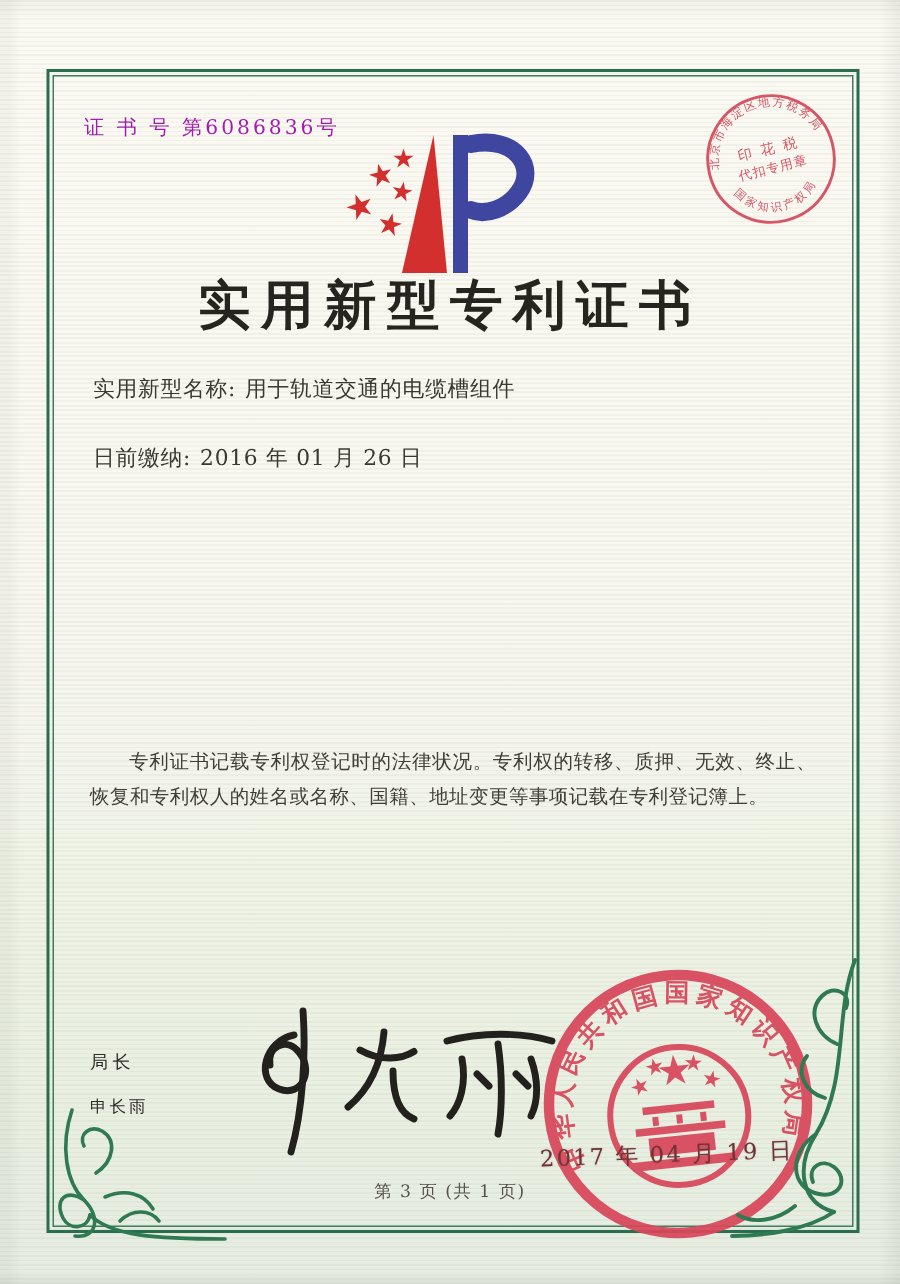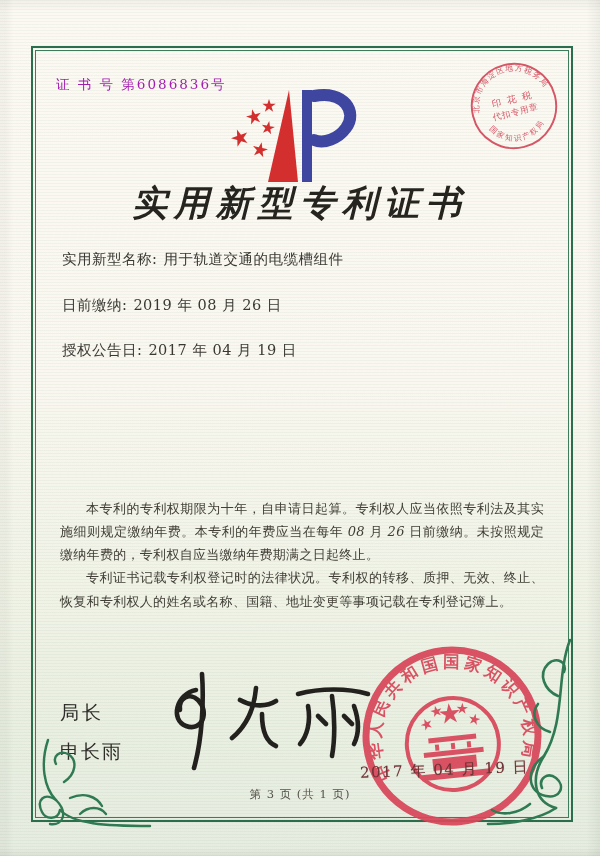--- a/index.html
+++ b/index.html
@@ -35,33 +35,33 @@
     position:absolute;left:56px;top:76px;
     font-size:13.5px;letter-spacing:2px;color:#a21caf;
   }
   .tax-stamp{
     position:absolute;left:450px;top:42px;width:128px;height:128px;
     transform:rotate(-14deg);opacity:0.92;
   }
   .logo{position:absolute;left:222px;top:86px;width:152px;height:102px;}
   .title{
     position:absolute;left:0;right:0;top:180px;text-align:center;
-    font-size:35px;font-weight:600;letter-spacing:7px;color:#26241f;font-style:italic;
+    font-size:35px;font-weight:600;letter-spacing:7px;color:#26241f;
   }
   .fields{position:absolute;left:62px;right:60px;top:250px;}
   .field-row{font-size:14.5px;color:#3a3833;margin-bottom:26.5px;letter-spacing:0.5px;}
   .field-row .lab{margin-right:6px;}
   .body-text{position:absolute;left:60px;right:56px;top:497px;color:#403e36;}
   .body-text p{
     margin:0;font-size:13px;line-height:1.78;text-indent:2em;
     text-align:justify;letter-spacing:0.3px;font-style:oblique 4deg;
   }
   .officer{position:absolute;left:60px;top:700px;color:#2e2c28;}
-  .officer .o-title{font-size:19px;letter-spacing:3px;margin-bottom:13px;}
-  .officer .o-name{font-size:19px;letter-spacing:2px;text-align:right;}
+  .officer .o-title{font-size:12px;letter-spacing:3px;margin-bottom:13px;}
+  .officer .o-name{font-size:11px;letter-spacing:2px;text-align:right;}
   .signature{position:absolute;left:152px;top:668px;width:232px;height:112px;}
   .big-seal{position:absolute;left:356px;top:640px;width:192px;height:192px;transform:rotate(-6deg);opacity:0.93;}
   .seal-date{
     position:absolute;left:360px;top:760px;width:210px;
     font-size:15px;letter-spacing:1.5px;color:#6e3336;transform:rotate(-2deg);
     text-shadow:0 0 1px rgba(120,40,40,0.4);
   }
   .footer{
     position:absolute;left:0;right:0;top:787px;text-align:center;
     font-size:11.5px;letter-spacing:1px;color:#55534c;
@@ -114,29 +114,25 @@
   <use href="#st" transform="translate(38,64) scale(8) rotate(12)" fill="#d42f2f"></use>
 </svg>
 
 <div class="title">实用新型专利证书</div>
 
 <div class="fields">
   <div class="field-row">
     <span class="lab">实用新型名称:</span><span>用于轨道交通的电缆槽组件</span>
   </div>
   <div class="field-row">
-    <span class="lab">日前缴纳:</span><span>2019 年 08 月 26 日</span>
+    <span class="lab">日前缴纳:</span><span>2016 年 01 月 26 日</span>
   </div>
-  <div class="field-row">
-    <span class="lab">授权公告日:</span><span>2017 年 04 月 19 日</span>
-  </div>
 </div>
 
 <div class="body-text">
-  <p>本专利的专利权期限为十年，自申请日起算。专利权人应当依照专利法及其实施细则规定缴纳年费。本专利的年费应当在每年 08 月 26 日前缴纳。未按照规定缴纳年费的，专利权自应当缴纳年费期满之日起终止。</p>
   <p>专利证书记载专利权登记时的法律状况。专利权的转移、质押、无效、终止、恢复和专利权人的姓名或名称、国籍、地址变更等事项记载在专利登记簿上。</p>
 </div>
 
 <div class="officer">
   <div class="o-title">局长</div>
   <div class="o-name">申长雨</div>
 </div>
 
 <svg class="signature" viewBox="0 0 232 112">
   <g fill="none" stroke="#23211e" stroke-width="4.6" stroke-linecap="round" stroke-linejoin="round">

